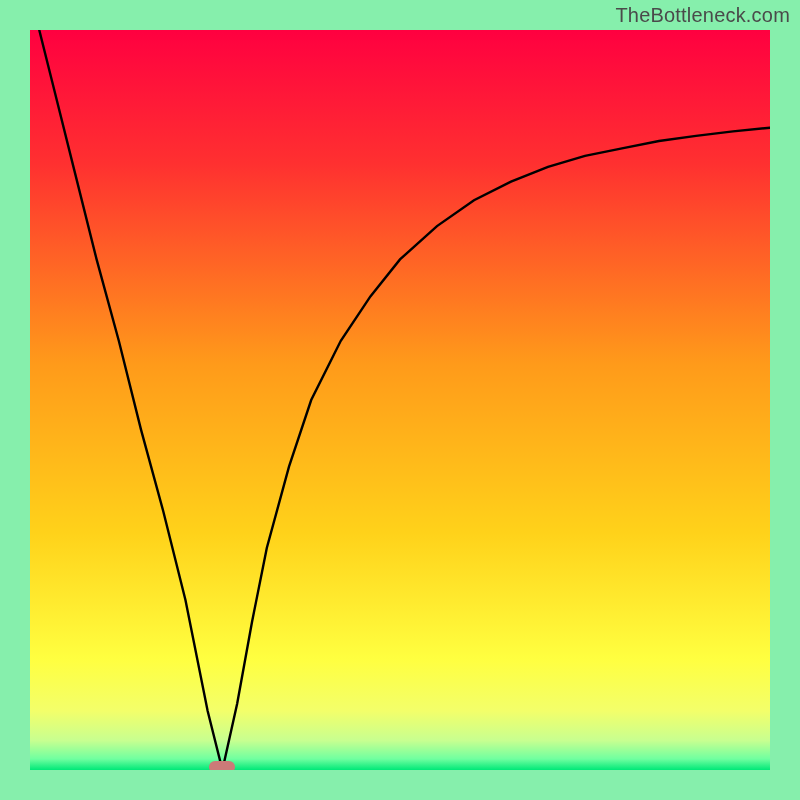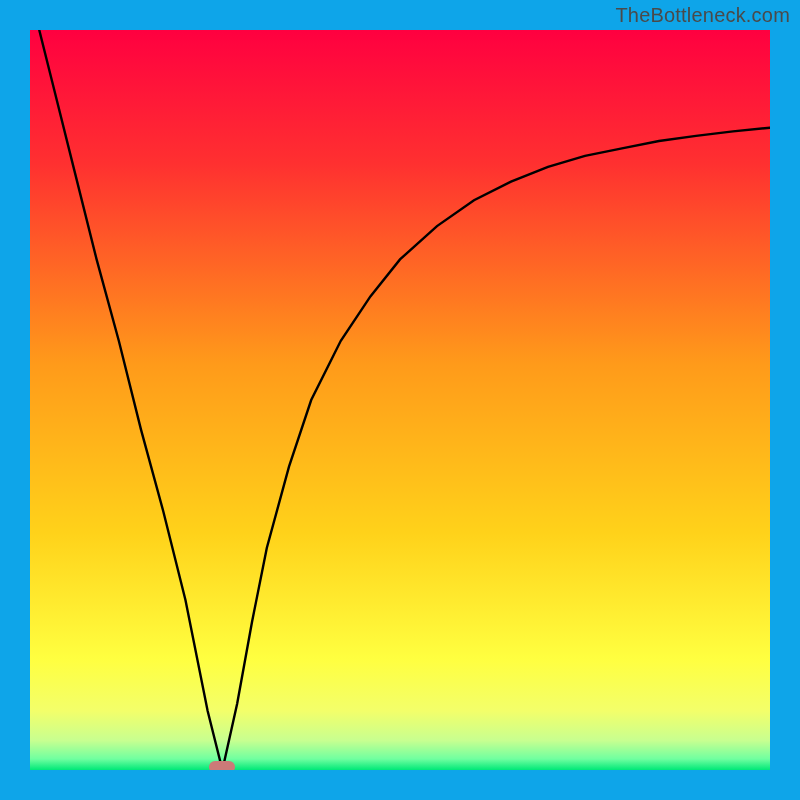--- a/index.html
+++ b/index.html
@@ -10,21 +10,21 @@
     height: 800px;
     overflow: hidden;
     font-family: Arial, Helvetica, sans-serif;
   }
   .frame {
     position: absolute;
     left: 0;
     top: 0;
     width: 800px;
     height: 800px;
-    background: #0ea5e9;
+    background: #86efac;
     text-align: right;
   }
   .plot-area {
     position: absolute;
     left: 30px;
     top: 30px;
     width: 740px;
     height: 740px;
     overflow: hidden;
   }

